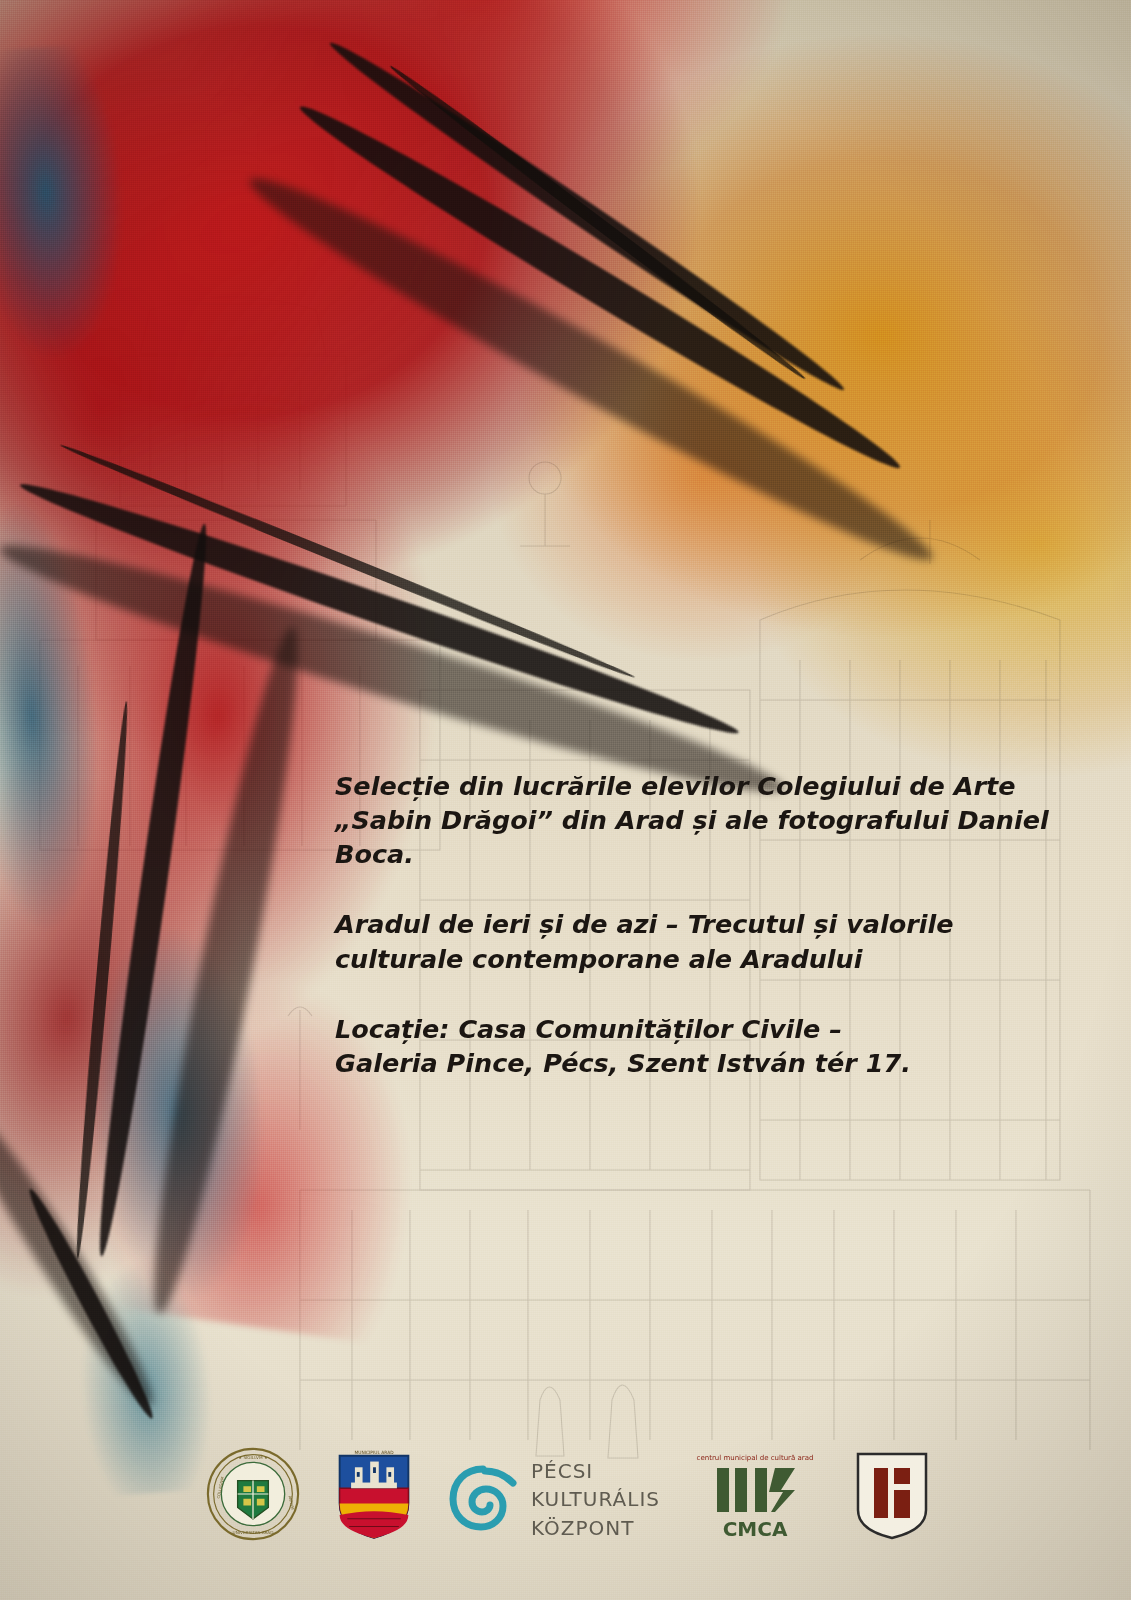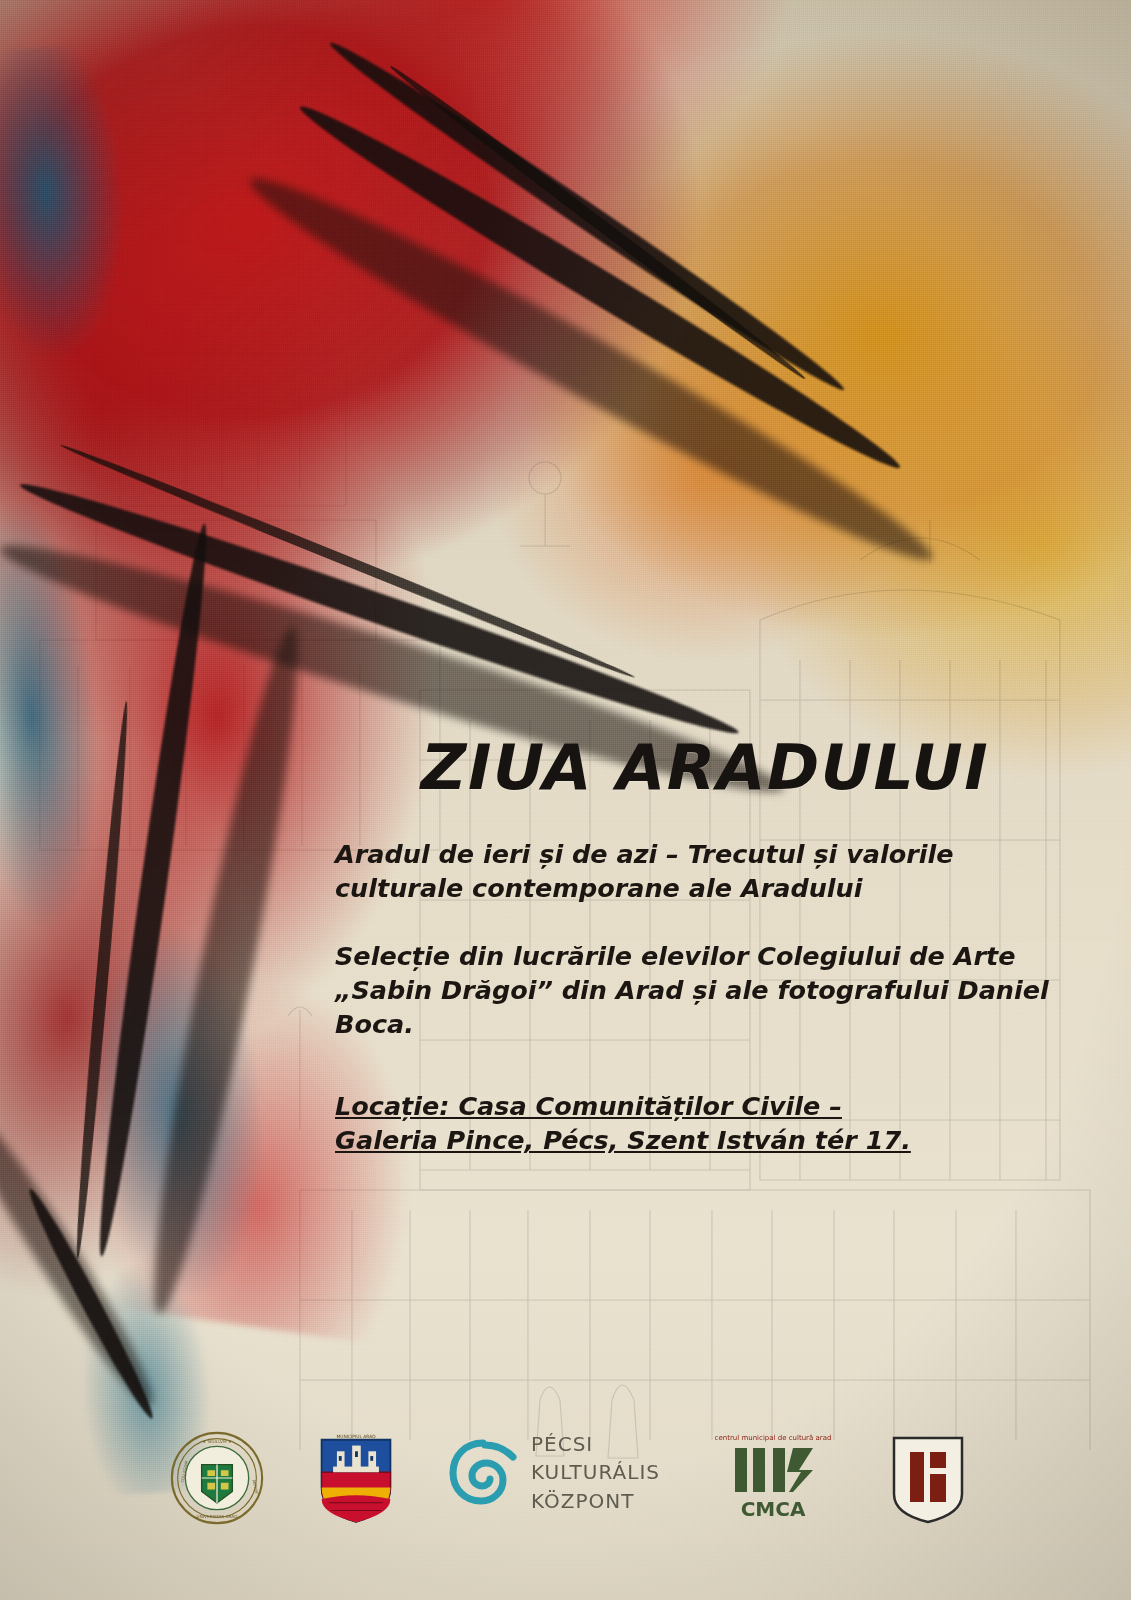--- a/index.html
+++ b/index.html
@@ -128,32 +128,32 @@
     font-style: italic;
     font-weight: 700;
     font-size: 25.5px;
     line-height: 1.34;
     margin: 0;
     color: #1b1612;
   }
   .sub      { margin-top: 36px; }
   .selection{ margin-top: 34px; }
   .schedule { margin-top: 34px; }
-  .location { margin-top: 48px; text-decoration: underline; }
+  .location { margin-top: 36px; }
 
   
   .logos {
     position: absolute;
     left: 8px; right: 0;
     bottom: 58px;
     height: 112px;
     display: flex;
-    align-items: flex-start;
+    align-items: flex-end;
     justify-content: center;
-    gap: 49px;
+    gap: 31px;
   }
   .logo { display: flex; align-items: center; gap: 10px; }
 
   .logo-uni { width: 96px; height: 96px; }
   .logo-arad { width: 84px; height: 96px; }
   .logo-pkk { display: flex; align-items: center; gap: 12px; }
   .pkk-mark { width: 72px; height: 72px; }
   .pkk-text {
     font-family: "DejaVu Sans", sans-serif;
     font-size: 20px;
@@ -227,26 +227,25 @@
   <div class="stroke thin" style="left:96px; top:700px; width:12px; height:560px; transform:rotate(5deg);"></div>
   <div class="stroke soft" style="left:-40px; top:1080px; width:360px; height:40px; transform:rotate(58deg); transform-origin:left center;"></div>
   <div class="stroke" style="left:30px; top:1180px; width:260px; height:18px; transform:rotate(62deg); transform-origin:left center;"></div>
 
   <div class="texture"></div>
   <div class="vignette"></div>
 
   <div class="content">
 
     <h1 class="title">
-      <span>ZIUA ARADULUI</span>
     </h1>
 
+    <p class="block selection">Selecție din lucrările elevilor Colegiului de Arte „Sabin Drăgoi” din Arad și ale fotografului Daniel Boca.</p>
+
     <p class="block sub">Aradul de ieri și de azi – Trecutul și valorile culturale contemporane ale Aradului</p>
-
-    <p class="block selection">Selecție din lucrările elevilor Colegiului de Arte „Sabin Drăgoi” din Arad și ale fotografului Daniel Boca.</p>
 
 
     <p class="block location" style="white-space: pre-line;">Locație: Casa Comunităților Civile –
 Galeria Pince, Pécs, Szent István tér 17.</p>
   </div>
 
   <div class="logos">
 
     <div class="logo">
       <svg class="logo-uni" viewBox="0 0 100 100" aria-hidden="true">

